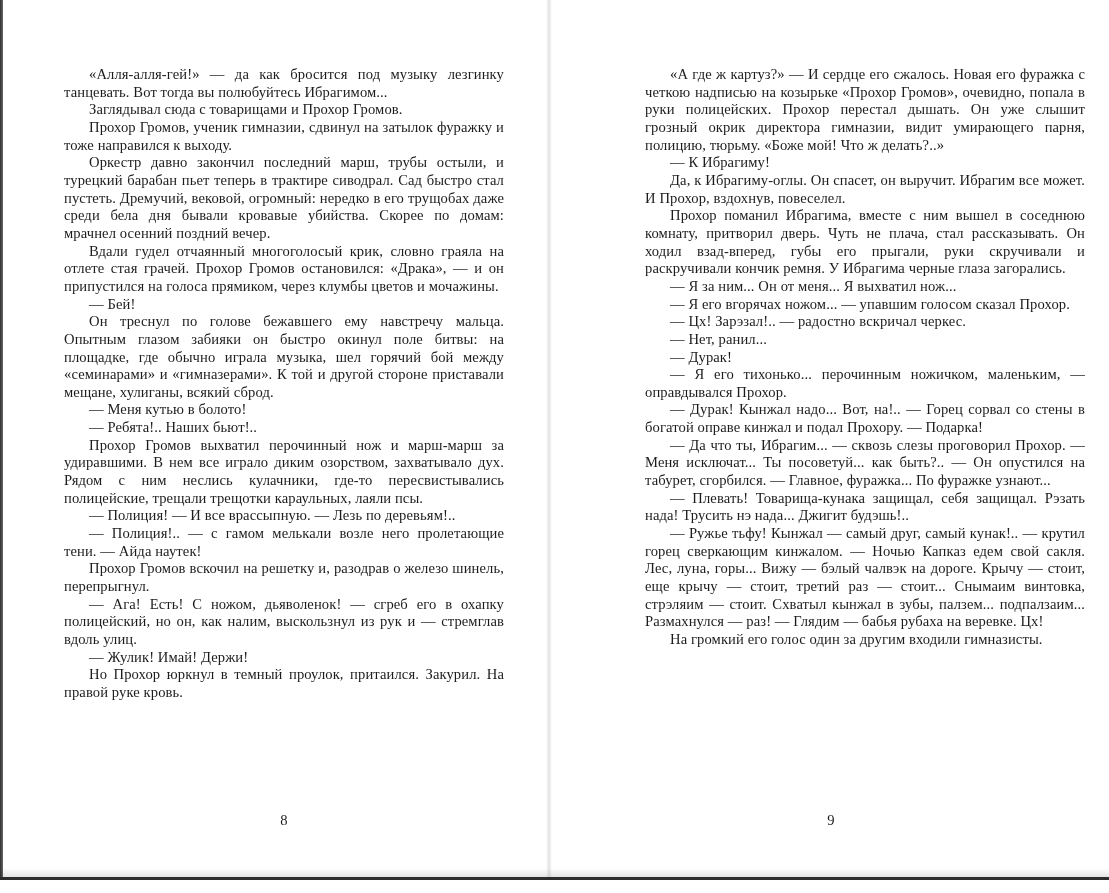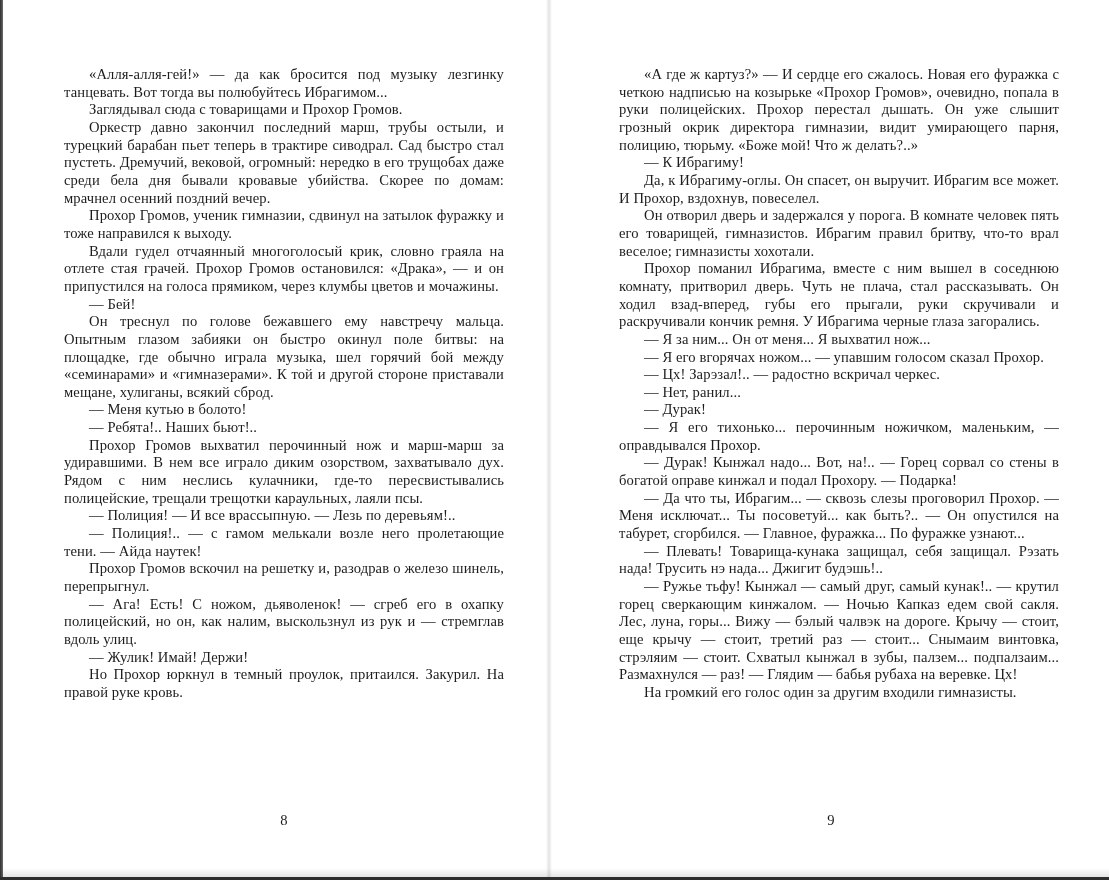--- a/index.html
+++ b/index.html
@@ -22,21 +22,21 @@
     text-align: justify;
     font-size: 14.6px;
     line-height: 17.65px;
     letter-spacing: 0.1px;
   }
   .text-col p {
     margin: 0;
     text-indent: 25px;
   }
   .col-left  { left: 64px;  width: 440px; }
-  .col-right { left: 619px; width: 440px; }
+  .col-right { left: 645px; width: 440px; }
   .folio {
     position: absolute;
     top: 812px;
     font-size: 14.6px;
     text-align: center;
     color: #1c1c1c;
   }
   .folio-left  { left: 64px;  width: 440px; }
   .folio-right { left: 611px; width: 440px; }
   .edge-left {
@@ -78,41 +78,40 @@
   }
 </style>
 </head>
 <body>
 
 <div class="canvas">
 
   <div class="text-col col-left">
       <p>«Алля-алля-гей!» — да как бросится под музыку лезгинку танцевать. Вот тогда вы полюбуйтесь Ибрагимом...</p>
       <p>Заглядывал сюда с товарищами и Прохор Громов.</p>
+      <p>Прохор Громов, ученик гимназии, сдвинул на затылок фуражку и тоже направился к выходу.</p>
       <p>Оркестр давно закончил последний марш, трубы остыли, и турецкий барабан пьет теперь в трактире сиводрал. Сад быстро стал пустеть. Дремучий, вековой, огромный: нередко в его трущобах даже среди бела дня бывали кровавые убийства. Скорее по домам: мрачнел осенний поздний вечер.</p>
-      <p>Прохор Громов, ученик гимназии, сдвинул на затылок фуражку и тоже направился к выходу.</p>
       <p>Вдали гудел отчаянный многоголосый крик, словно граяла на отлете стая грачей. Прохор Громов остановился: «Драка», — и он припустился на голоса прямиком, через клумбы цветов и мочажины.</p>
       <p>— Бей!</p>
       <p>Он треснул по голове бежавшего ему навстречу мальца. Опытным глазом забияки он быстро окинул поле битвы: на площадке, где обычно играла музыка, шел горячий бой между «семинарами» и «гимназерами». К той и другой стороне приставали мещане, хулиганы, всякий сброд.</p>
       <p>— Меня кутью в болото!</p>
       <p>— Ребята!.. Наших бьют!..</p>
       <p>Прохор Громов выхватил перочинный нож и марш-марш за удиравшими. В нем все играло диким озорством, захватывало дух. Рядом с ним неслись кулачники, где-то пересвистывались полицейские, трещали трещотки караульных, лаяли псы.</p>
       <p>— Полиция! — И все врассыпную. — Лезь по деревьям!..</p>
       <p>— Полиция!.. — с гамом мелькали возле него пролетающие тени. — Айда наутек!</p>
       <p>Прохор Громов вскочил на решетку и, разодрав о железо шинель, перепрыгнул.</p>
       <p>— Ага! Есть! С ножом, дьяволенок! — сгреб его в охапку полицейский, но он, как налим, выскользнул из рук и — стремглав вдоль улиц.</p>
       <p>— Жулик! Имай! Держи!</p>
       <p>Но Прохор юркнул в темный проулок, притаился. Закурил. На правой руке кровь.</p>
     </div>
 
   <div class="text-col col-right">
       <p>«А где ж картуз?» — И сердце его сжалось. Новая его фуражка с четкою надписью на козырьке «Прохор Громов», очевидно, попала в руки полицейских. Прохор перестал дышать. Он уже слышит грозный окрик директора гимназии, видит умирающего парня, полицию, тюрьму. «Боже мой! Что ж делать?..»</p>
       <p>— К Ибрагиму!</p>
       <p>Да, к Ибрагиму-оглы. Он спасет, он выручит. Ибрагим все может. И Прохор, вздохнув, повеселел.</p>
-      <p>Он отворил дверь и задержался у порога. В комнате человек пять его товарищей, гимназистов. Ибрагим правил бритву, что-то врал веселое; гимназисты хохотали.</p>
       <p>Прохор поманил Ибрагима, вместе с ним вышел в соседнюю комнату, притворил дверь. Чуть не плача, стал рассказывать. Он ходил взад-вперед, губы его прыгали, руки скручивали и раскручивали кончик ремня. У Ибрагима черные глаза загорались.</p>
       <p>— Я за ним... Он от меня... Я выхватил нож...</p>
       <p>— Я его вгорячах ножом... — упавшим голосом сказал Прохор.</p>
       <p>— Цх! Зарэзал!.. — радостно вскричал черкес.</p>
       <p>— Нет, ранил...</p>
       <p>— Дурак!</p>
       <p>— Я его тихонько... перочинным ножичком, маленьким, — оправдывался Прохор.</p>
       <p>— Дурак! Кынжал надо... Вот, на!.. — Горец сорвал со стены в богатой оправе кинжал и подал Прохору. — Подарка!</p>
       <p>— Да что ты, Ибрагим... — сквозь слезы проговорил Прохор. — Меня исключат... Ты посоветуй... как быть?.. — Он опустился на табурет, сгорбился. — Главное, фуражка... По фуражке узнают...</p>
       <p>— Плевать! Товарища-кунака защищал, себя защищал. Рэзать нада! Трусить нэ нада... Джигит будэшь!..</p>

